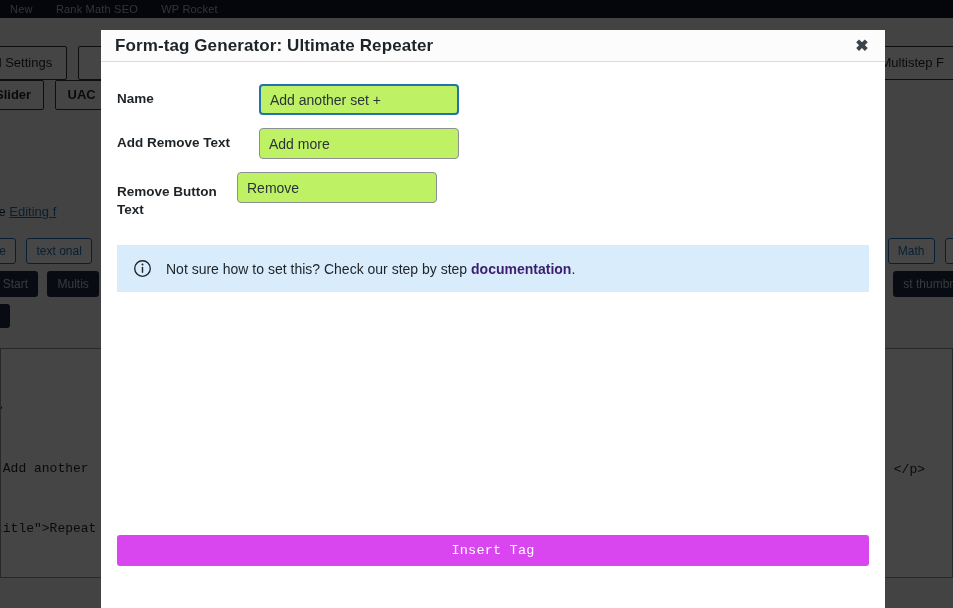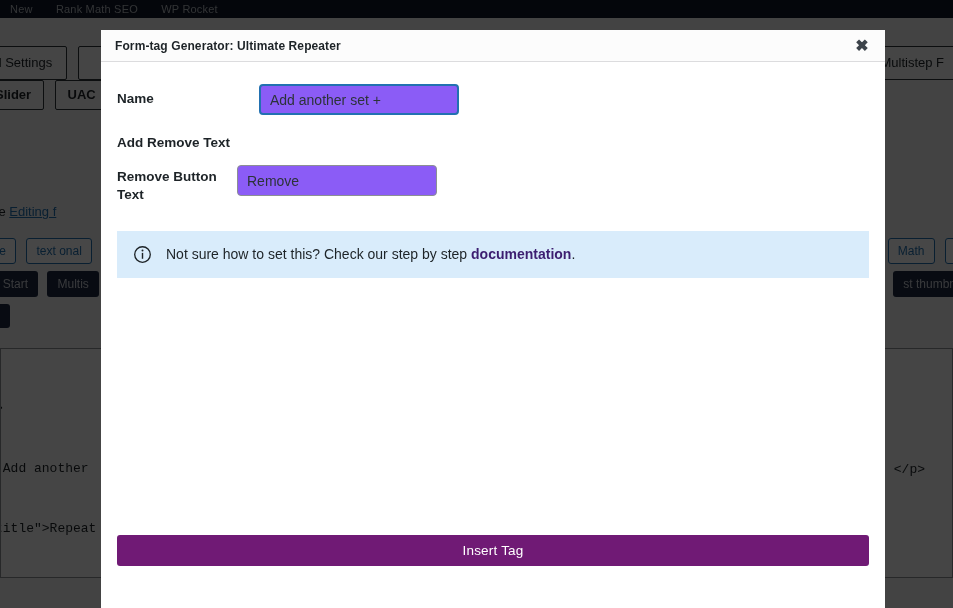--- a/index.html
+++ b/index.html
@@ -222,21 +222,21 @@
     position: relative;
     height: 32px;
     background: #fcfcfc;
     border-bottom: 1px solid #dcdcde;
     display: flex;
     align-items: center;
     padding: 0 14px;
     flex: 0 0 auto;
   }
   .modal-title {
-    font-size: 12px;
+    font-size: 17px;
     font-weight: bold;
     color: #1d2327;
     letter-spacing: .1px;
   }
   .modal-close {
     position: absolute;
     right: 10px;
     top: 50%;
     transform: translateY(-50%);
     width: 26px;
@@ -266,28 +266,28 @@
   }
   .form-label {
     width: 142px;
     flex: 0 0 142px;
     font-size: 13.5px;
     font-weight: bold;
     color: #1d2327;
     line-height: 1.35;
     padding-top: 6px;
   }
-  .form-label.two-line { padding-top: 3px; }
+  .form-label.two-line { padding-top: 3px; margin-top: 8px; }
 
   .form-input {
     width: 200px;
     height: 31px;
     border: 1px solid #8c8f94;
     border-radius: 4px;
-    background: #8b5cf6;
+    background: #bef264;
     font-family: "Liberation Sans", sans-serif;
     font-size: 14px;
     color: #2c3338;
     padding: 0 9px;
     outline: none;
   }
   .form-input.focused {
     border: 2px solid #2271b1;
     box-shadow: 0 0 0 0 transparent;
     caret-color: #2c3338;
@@ -317,25 +317,25 @@
     text-decoration: none;
   }
 
   .modal-footer {
     flex: 0 0 auto;
     padding: 0 16px 42px 16px;
   }
   .insert-btn {
     width: 100%;
     height: 31px;
-    background: #701a75;
+    background: #d946ef;
     color: #ffffff;
     border: none;
     border-radius: 3px;
-    font-family: Liberation Sans, sans-serif;
+    font-family: Liberation Mono, monospace;
     font-size: 13.5px;
     cursor: pointer;
     letter-spacing: .2px;
   }
 </style>
 </head>
 <body>
 
 <div id="app">
 
@@ -423,20 +423,21 @@
 
     <div class="modal-body">
 
       <div class="form-row">
         <div class="form-label">Name</div>
         <input class="form-input focused" type="text" value="Add another set +" style="">
       </div>
 
       <div class="form-row">
         <div class="form-label">Add Remove Text</div>
+        <input class="form-input" type="text" value="Add more" style="">
       </div>
 
       <div class="form-row">
         <div class="form-label two-line" style="max-width:120px">Remove Button Text</div>
         <input class="form-input" type="text" value="Remove" style="">
       </div>
 
       <div class="notice">
         <svg class="notice-icon" viewBox="0 0 20 20">
           <circle cx="10" cy="10" r="8.2" fill="none" stroke="#1d2327" stroke-width="1.4"></circle>

